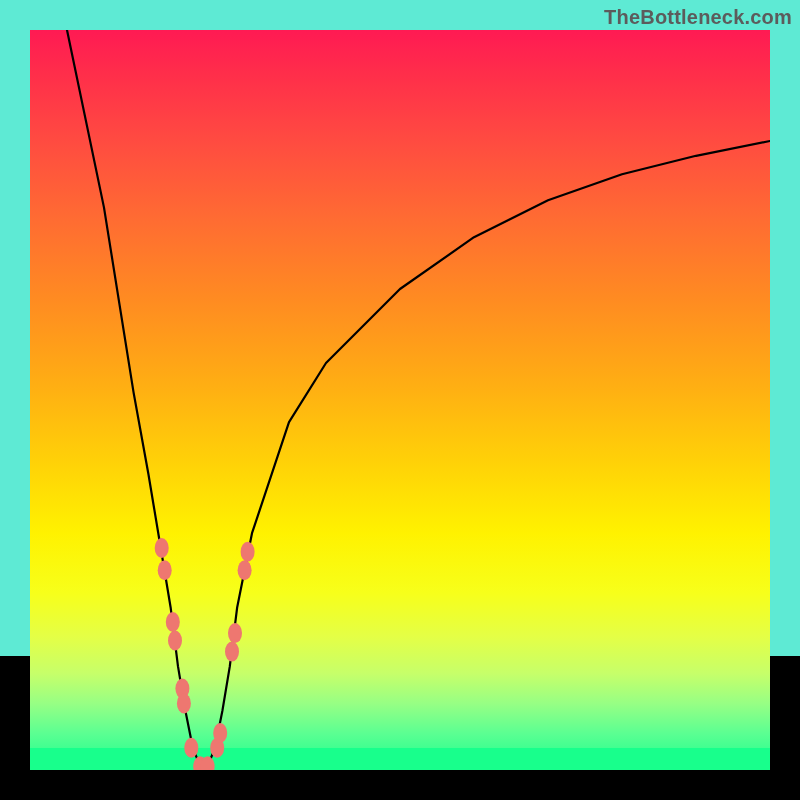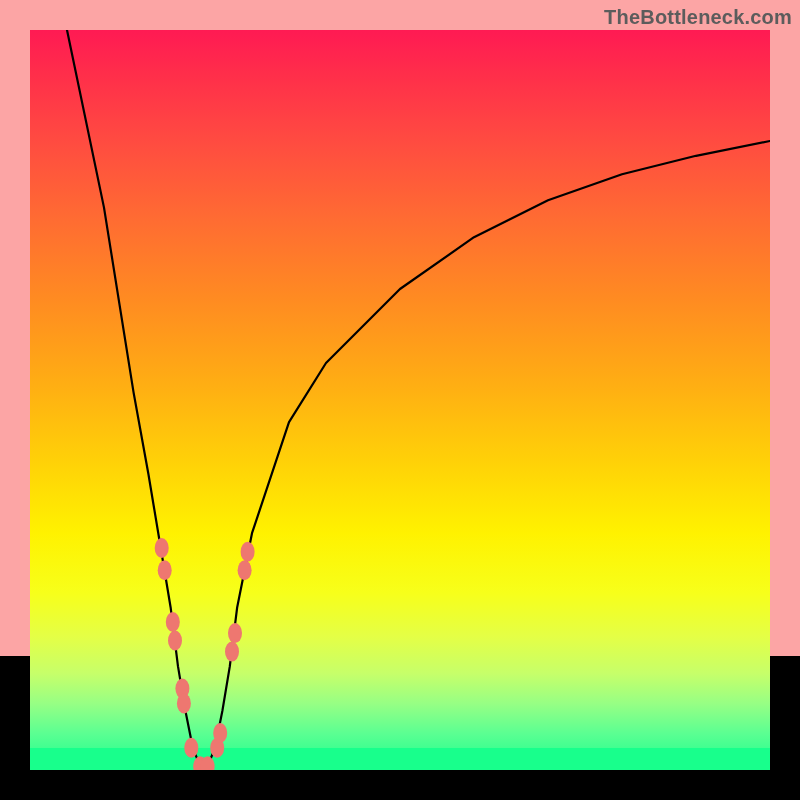--- a/index.html
+++ b/index.html
@@ -8,21 +8,21 @@
     width: 800px;
     height: 800px;
     overflow: hidden;
     background: #000;
     font-family: Arial, Helvetica, sans-serif;
   }
   .frame {
     position: absolute;
     left: 0; top: 0;
     width: 800px; height: 656px;
-    background: #fca5a5;
+    background: #5eead4;
   }
   .plot-area {
     position: absolute;
     left: 30px;
     top: 30px;
     width: 740px;
     height: 740px;
     overflow: hidden;
   }
   .gradient {

